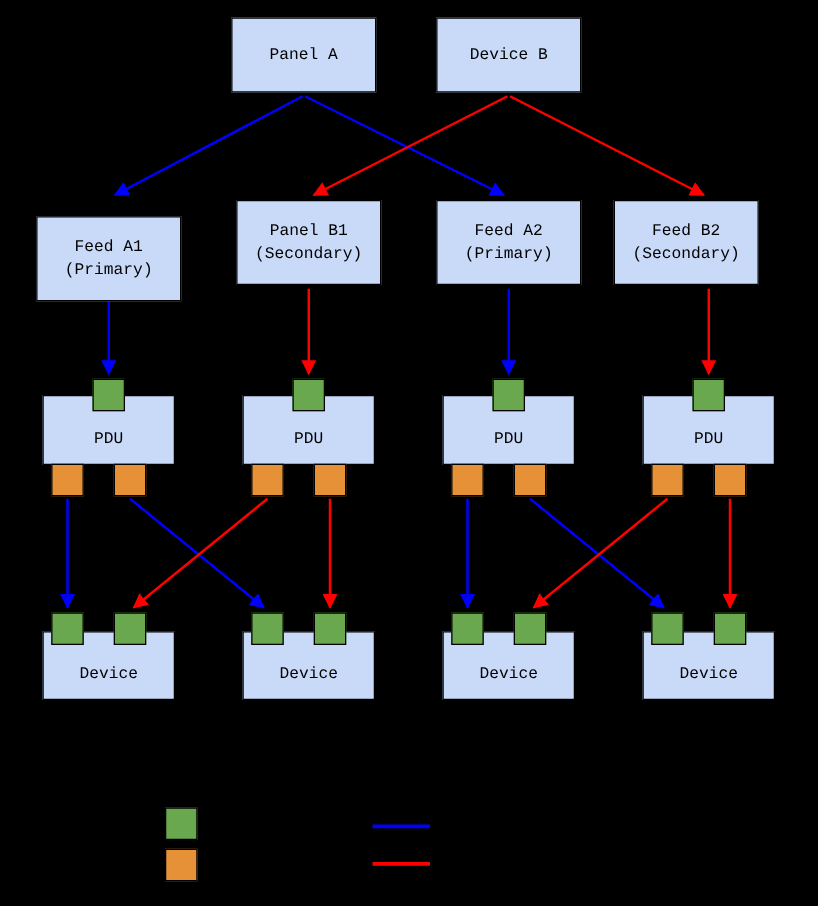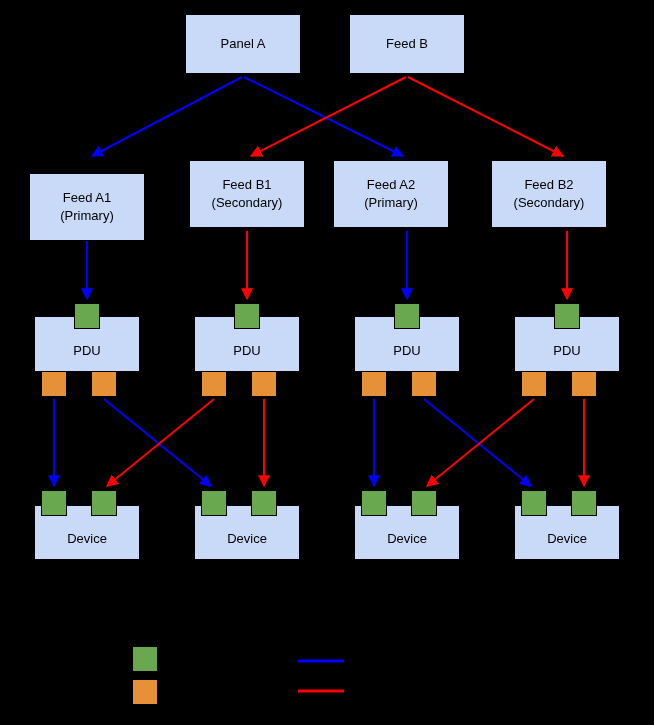--- a/index.html
+++ b/index.html
@@ -22,21 +22,21 @@
     color: var(--box_text, #000);
     display: flex;
     flex-direction: column;
     align-items: center;
     justify-content: center;
     text-align: center;
     font-size: 13px;
     box-sizing: border-box;
     z-index: 2;
   }
-  .box span { display: block; line-height: 18px; }
+  .box span { display: block; line-height: 18px; font-family: Liberation Mono, monospace; }
   .pdu-box { padding-top: 14px; }
   .device-box { padding-top: 12px; }
   .port {
     position: absolute;
     width: 26px;
     height: 26px;
     border: 1px solid var(--port_border, #000);
     box-sizing: border-box;
     z-index: 3;
   }
@@ -90,32 +90,32 @@
     <line class="red-line" x1="584" y1="399" x2="584" y2="486" marker-end="url(#ah-red)"></line>
 
     <line class="blue-line legend-line" x1="298" y1="661" x2="344" y2="661"></line>
     <line class="red-line legend-line" x1="298" y1="691" x2="344" y2="691"></line>
   </svg>
 
   <div class="box" style="left:185px;top:14px;width:116px;height:60px">
     <span>Panel A</span>
   </div>
   <div class="box" style="left:349px;top:14px;width:116px;height:60px">
-    <span>Feed B</span>
+    <span>Device B</span>
   </div>
 
   <div class="box" style="left:29px;top:173px;width:116px;height:68px">
     <span>Feed A1</span>
     <span>(Primary)</span>
   </div>
   <div class="box" style="left:189px;top:160px;width:116px;height:68px">
-    <span>Feed B1</span>
+    <span>Panel B1</span>
     <span>(Secondary)</span>
   </div>
-  <div class="box" style="left:333px;top:160px;width:116px;height:68px">
+  <div class="box" style="left:349px;top:160px;width:116px;height:68px">
     <span>Feed A2</span>
     <span>(Primary)</span>
   </div>
   <div class="box" style="left:491px;top:160px;width:116px;height:68px">
     <span>Feed B2</span>
     <span>(Secondary)</span>
   </div>
 
   <div class="box pdu-box" style="left:34px;top:316px;width:106px;height:56px">
     <span>PDU</span>

